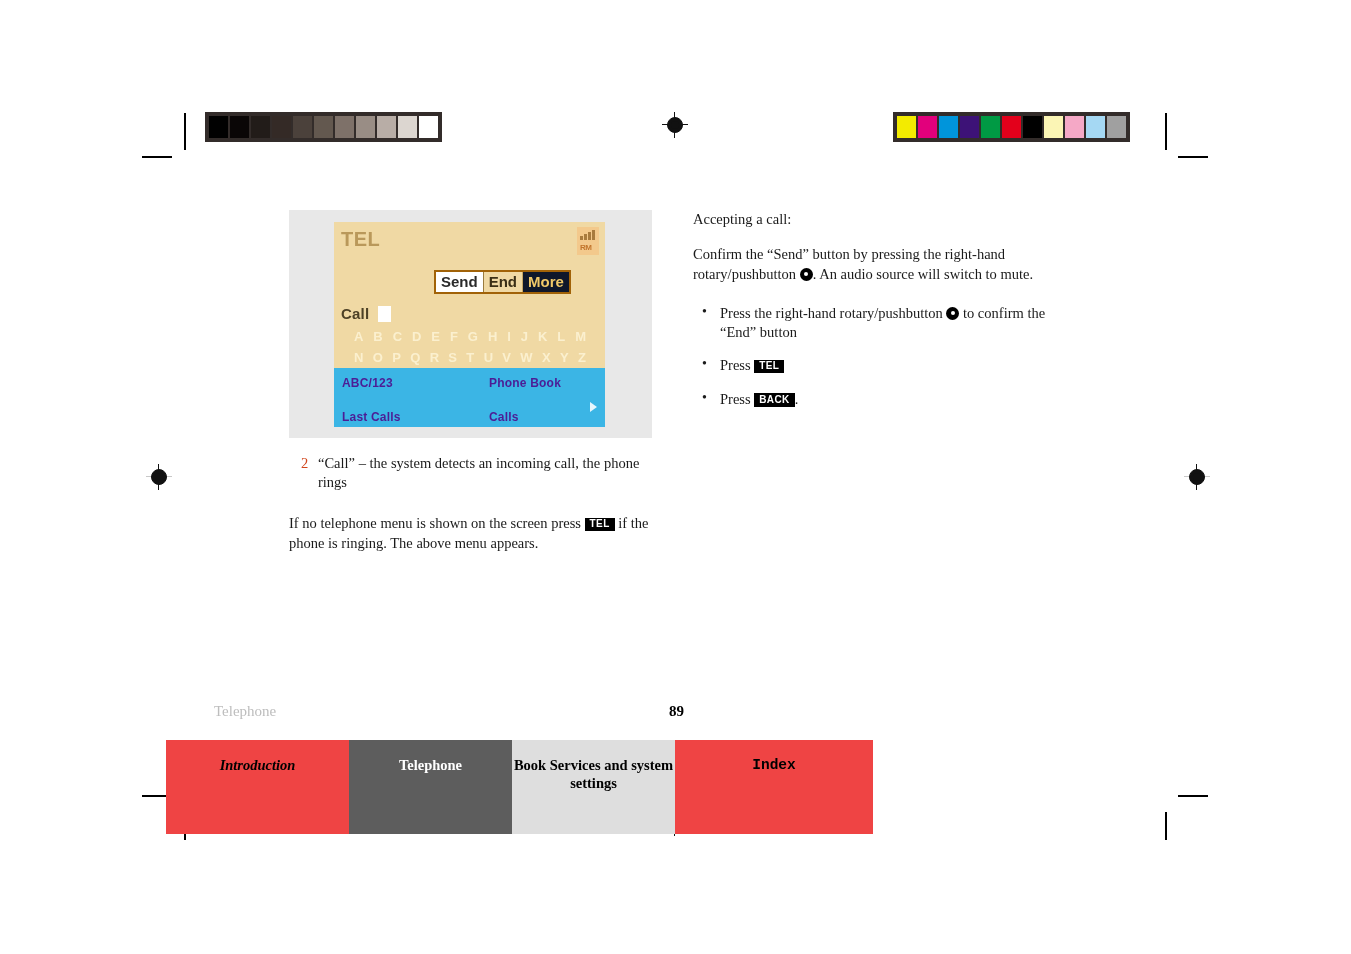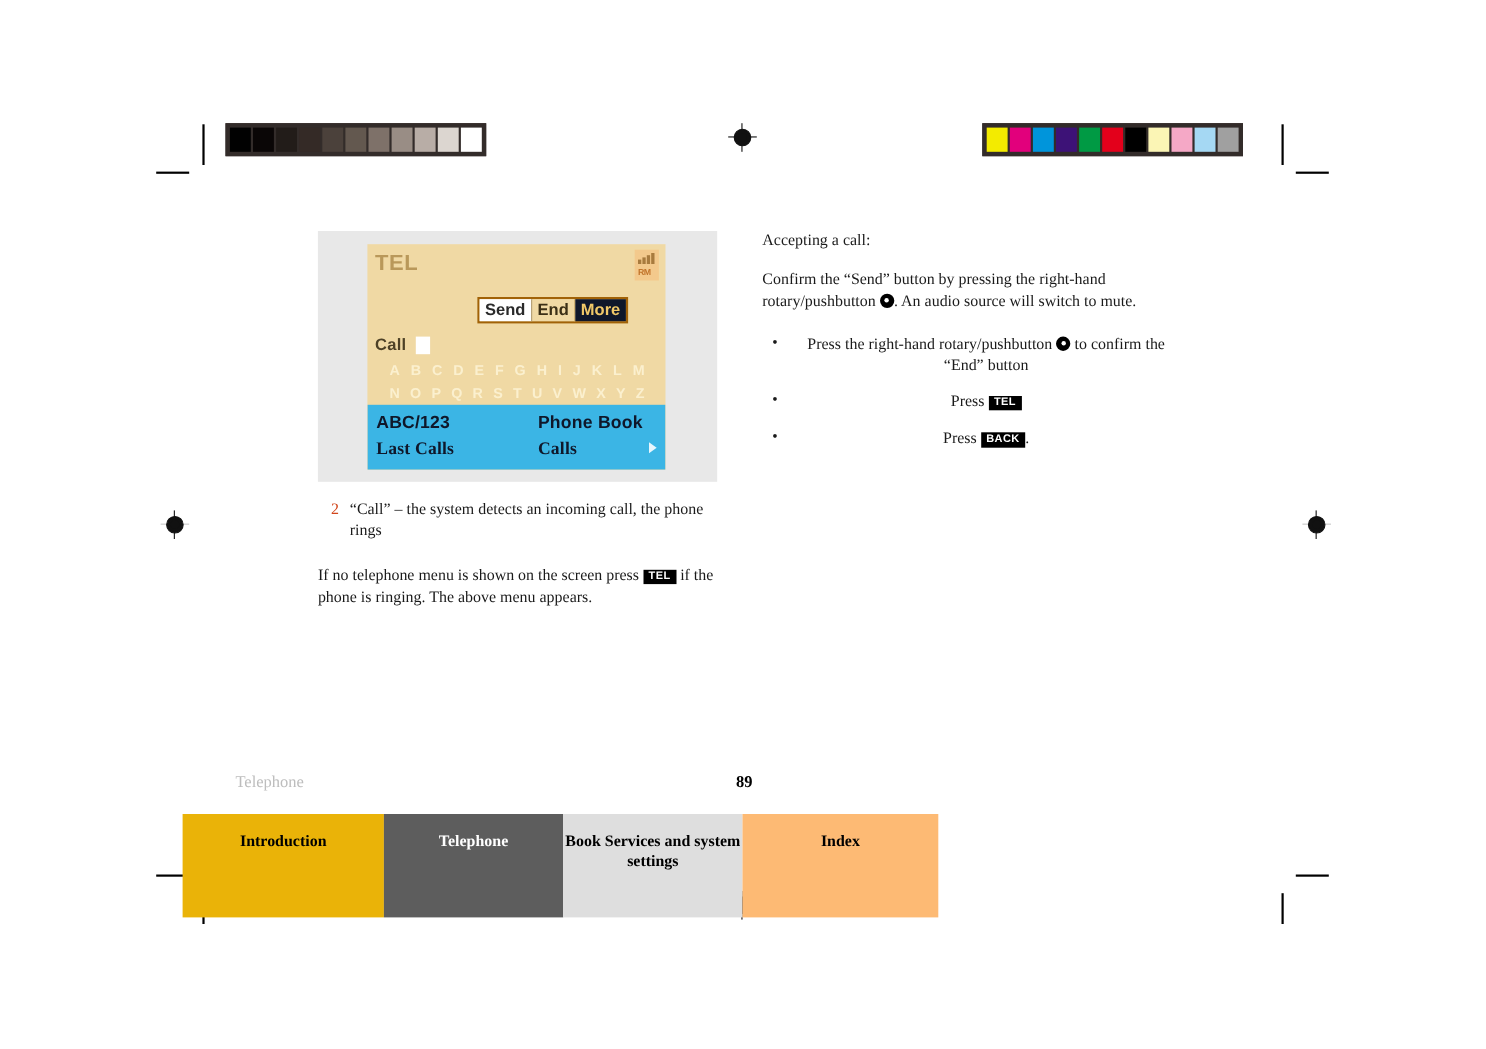--- a/index.html
+++ b/index.html
@@ -204,27 +204,27 @@
   .bluebar {
     position: absolute;
     left: 0; bottom: 0;
     width: 100%;
     height: 59px;
     background: #3bb5e5;
   }
   .bluebar .bl {
     position: absolute;
     font-family: "Liberation Sans", sans-serif;
-    font-size: 16px;
-    font-weight: bold;
-    color: #0f172a;
+    font-size: 12px;
+    font-weight: bold;
+    color: #4c1d95;
     letter-spacing: 0.2px;
   }
   .bluebar .r1 { top: 8px; }
-  .bluebar .r2 { top: 32px; font-family: Liberation Serif, serif; }
+  .bluebar .r2 { top: 42px; }
   .bluebar .cL { left: 8px; }
   .bluebar .cR { left: 155px; }
   .bluebar .arrow {
     position: absolute;
     right: 8px; top: 34px;
     width: 0; height: 0;
     border-left: 7px solid #e7f6fd;
     border-top: 5px solid transparent;
     border-bottom: 5px solid transparent;
   }
@@ -267,21 +267,20 @@
     margin: 0;
     padding: 0;
   }
   ul.bullets li {
     position: relative;
     padding-left: 27px;
     font-size: 14.5px;
     line-height: 1.33;
     color: #1a1a1a;
     margin-bottom: 14px;
-    text-align: center;
   }
   ul.bullets li::before {
     content: "\2022";
     position: absolute;
     left: 9px;
     top: -1px;
     font-size: 14px;
   }
 
   
@@ -349,26 +348,26 @@
     align-items: flex-start;
     justify-content: center;
     padding-top: 17px;
     box-sizing: border-box;
     font-size: 14.5px;
     font-weight: bold;
     text-align: center;
     line-height: 1.22;
     color: #000;
   }
-  .tabbar .tab.t0 { width: 183px; background: #eab308; }
+  .tabbar .tab.t0 { width: 183px; background: #ef4444; font-style: italic; }
   .tabbar .tab.t1 { width: 163px; background: #efefef; }
   .tabbar .tab.t2 { width: 163px; background: #5d5d5d; color: #ffffff; }
   .tabbar .tab.t3 { width: 163px; background: #e3e3e3; }
   .tabbar .tab.t4 { width: 163px; background: #dedede; }
-  .tabbar .tab.t5 { width: 178px; background: #fdba74; }
+  .tabbar .tab.t5 { width: 198px; background: #ef4444; font-family: Liberation Mono, monospace; }
 </style>
 </head>
 <body>
 
 <div class="page">
 
   <div class="crop-mark" style="left:184px;top:113px;width:2px;height:37px;"></div>
   <div class="crop-mark" style="left:142px;top:156px;width:30px;height:2px;"></div>
   <div class="crop-mark" style="left:1165px;top:113px;width:2px;height:37px;"></div>
   <div class="crop-mark" style="left:1178px;top:156px;width:30px;height:2px;"></div>

